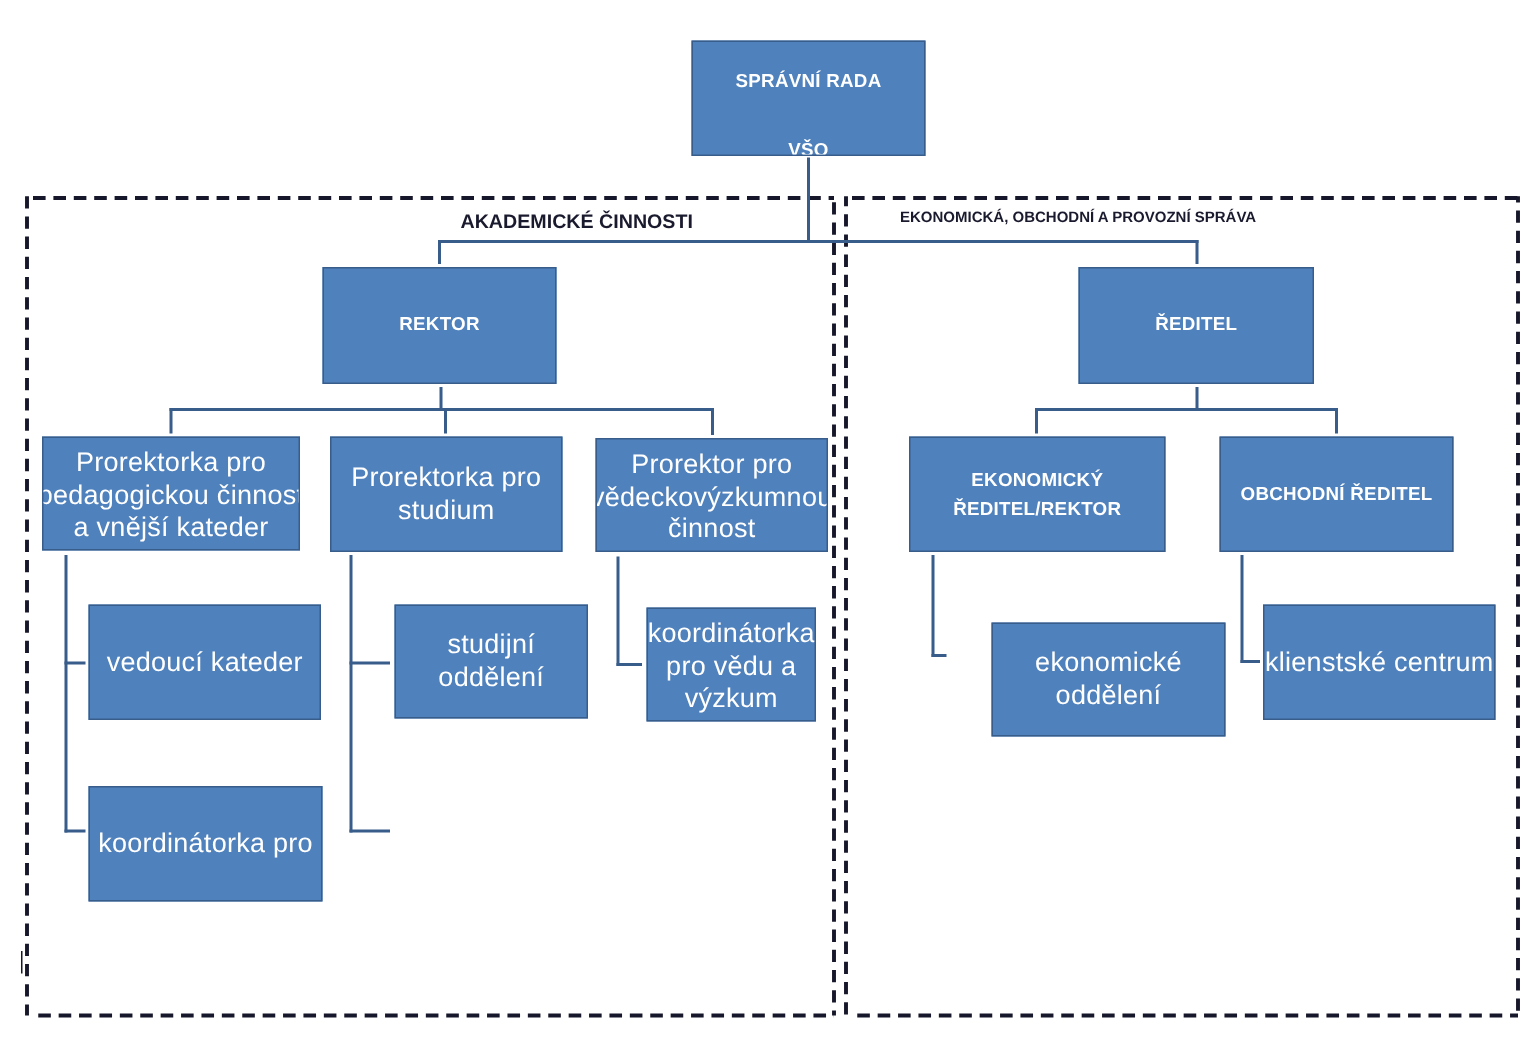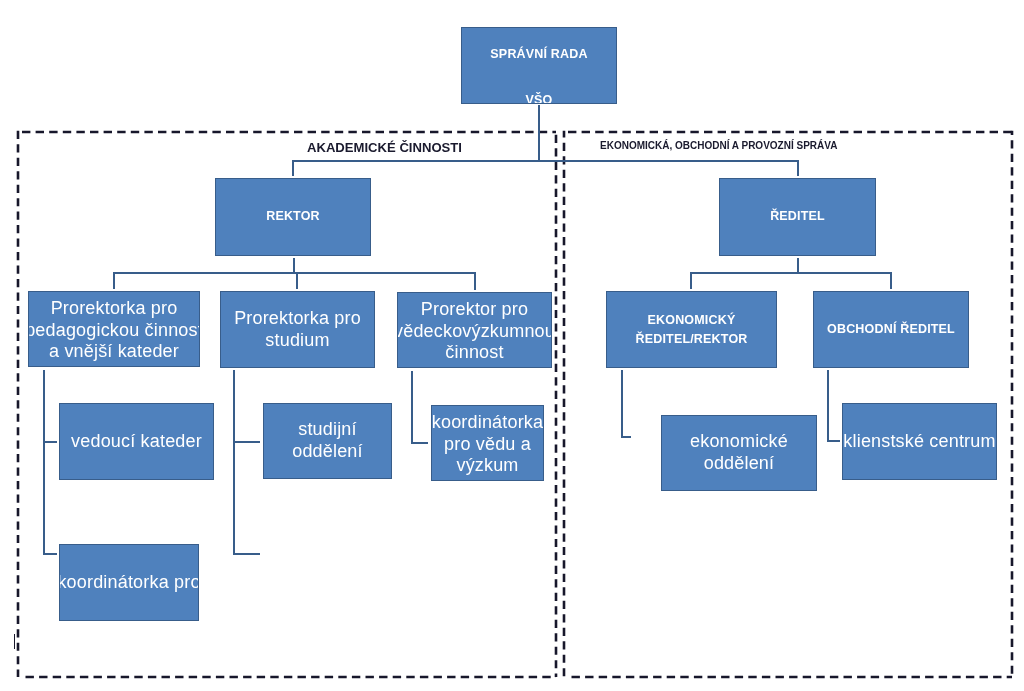--- a/index.html
+++ b/index.html
@@ -32,21 +32,21 @@
   #n-rektor {left:215px; top:178px; width:156px; height:78px; font-size:12.5px;}
   #n-reditel{left:719px; top:178px; width:157px; height:78px; font-size:12.5px;}
 
   #n-p1 {left:28px;  top:291px; width:172px; height:76px; font-size:18px;}
   #n-p2 {left:220px; top:291px; width:155px; height:77px; font-size:18px;}
   #n-p3 {left:397px; top:292px; width:155px; height:76px; font-size:18px;}
 
   #n-c1 {left:59px;  top:403px; width:155px; height:77px; font-size:18px;}
   #n-c2 {left:263px; top:403px; width:129px; height:76px; font-size:18px;}
   #n-c3 {left:431px; top:405px; width:113px; height:76px; font-size:18px;}
-  #n-c4 {left:59px;  top:544px; width:140px; height:77px; font-size:18px;}
+  #n-c4 {left:59px;  top:524px; width:156px; height:77px; font-size:18px;}
   #n-c5 {left:263px; top:516px; width:155px; height:76px; font-size:18px;}
 
   #n-e1 {left:606px; top:291px; width:171px; height:77px; font-size:12.5px;}
   #n-e2 {left:813px; top:291px; width:156px; height:77px; font-size:12.5px;align-items:center;}
   #n-e3 {left:634px; top:415px; width:156px; height:76px; font-size:18px;margin-left:27px;}
   #n-e4 {left:842px; top:403px; width:155px; height:77px; font-size:18px;}
 
   
   #c-root-v   {left:538px; top:105px; width:2px;  height:56px;}
   #c-root-h   {left:292px; top:160px; width:507px;height:2px;}

